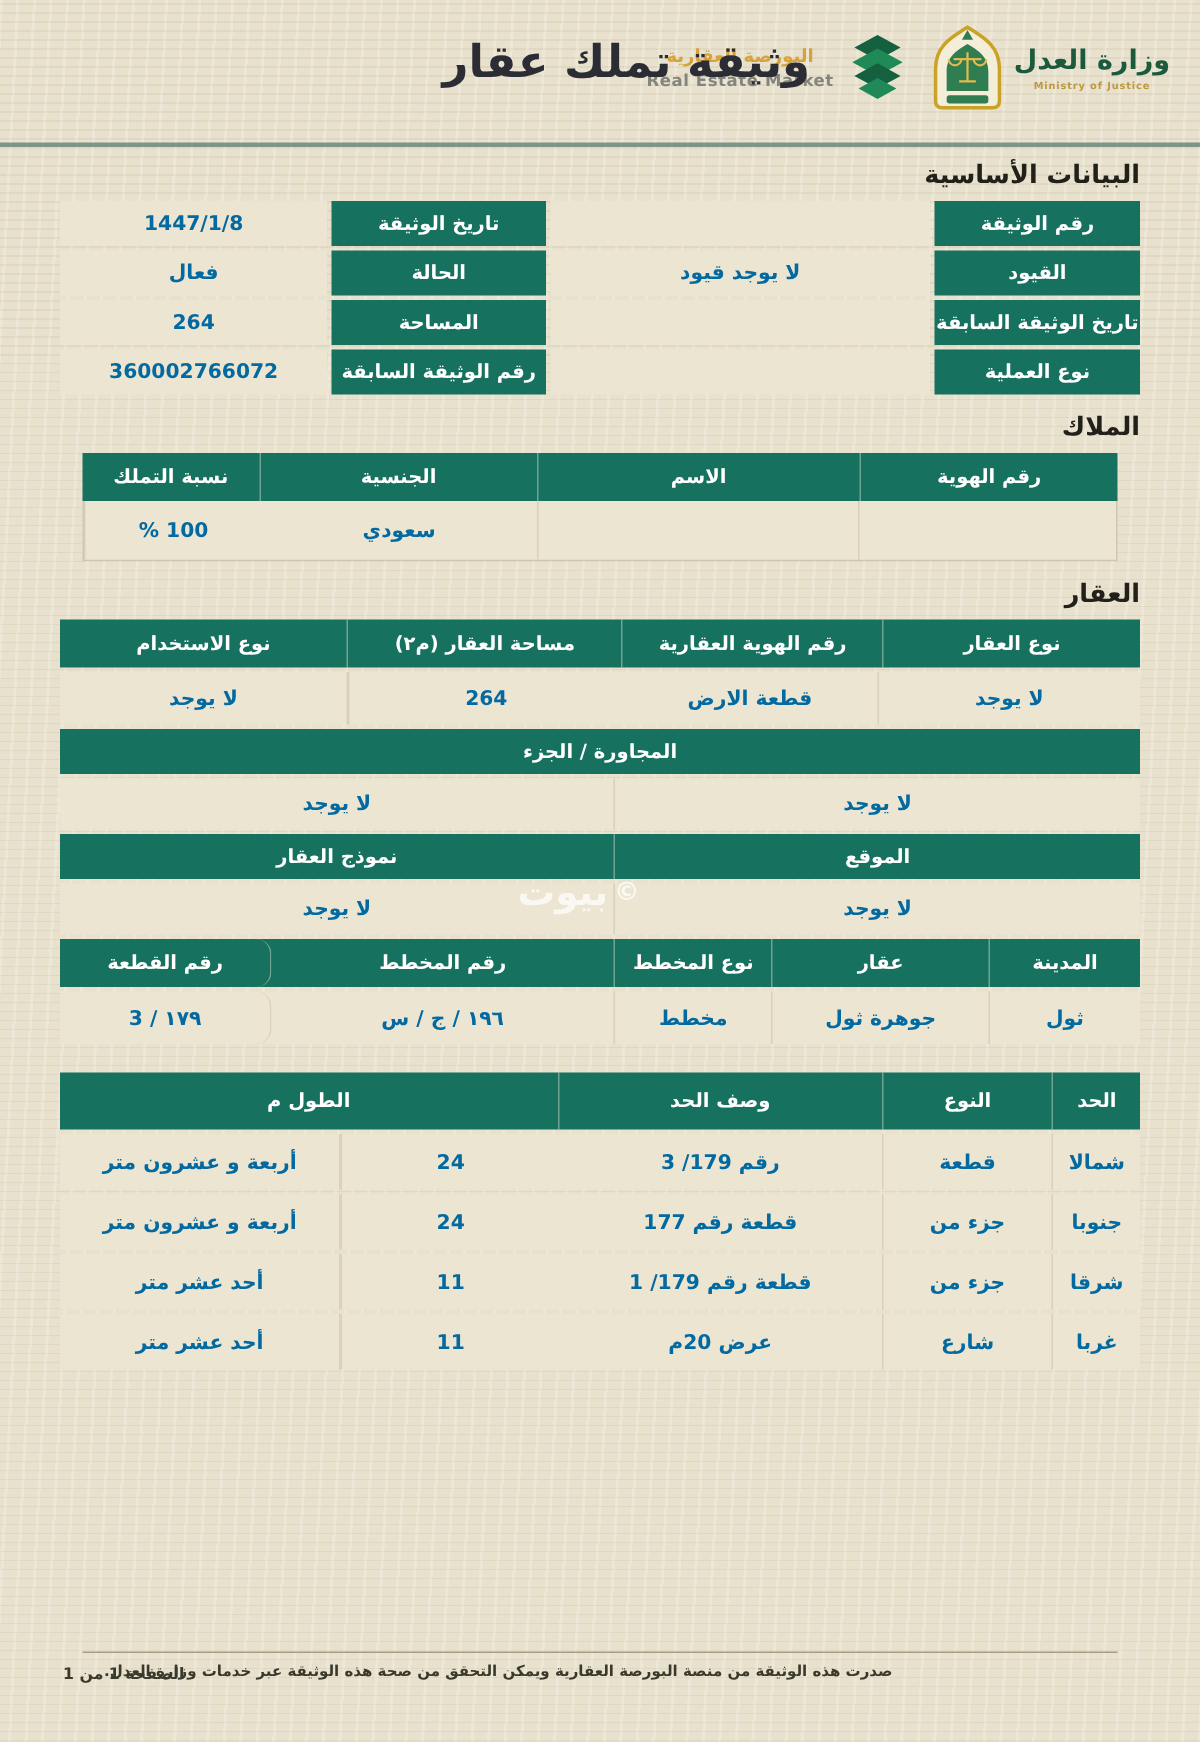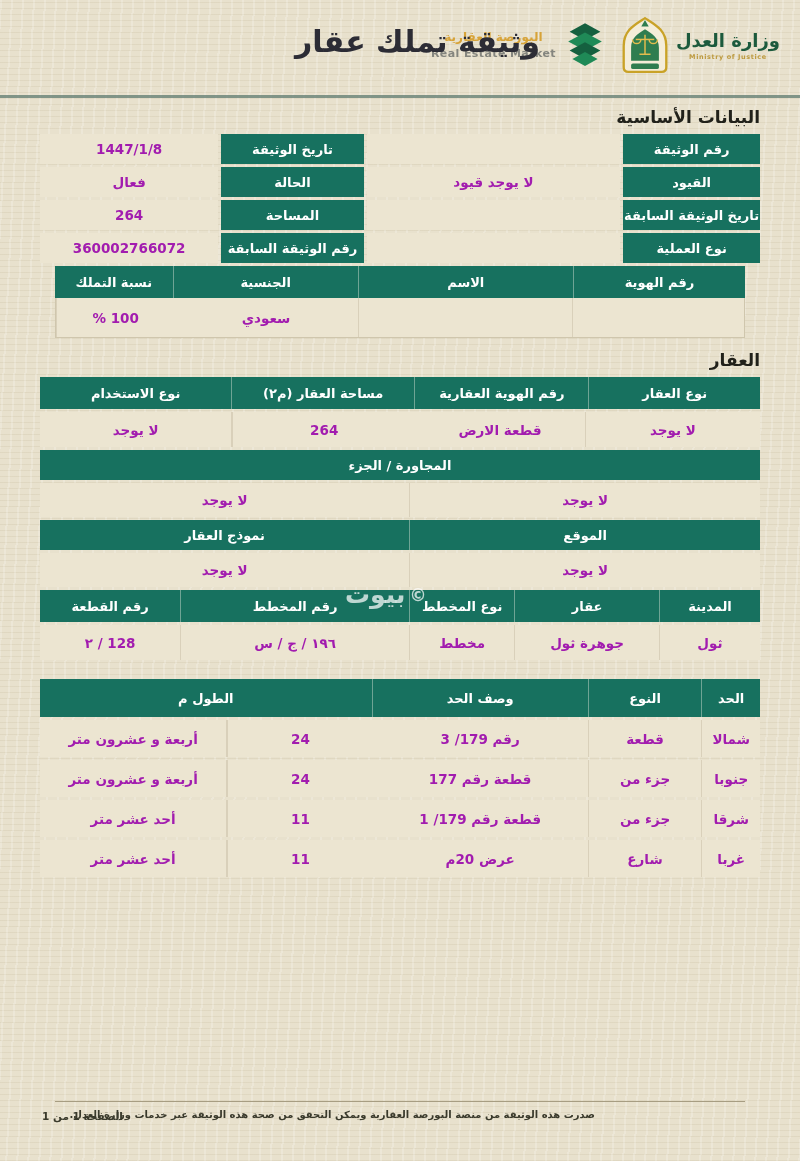--- a/index.html
+++ b/index.html
@@ -28,21 +28,21 @@
   .rem-en{ font-size:11px; font-weight:800; color:#84857e; margin-top:3px; letter-spacing:.4px; }
   .hr-top{ position:absolute; top:95px; left:0; width:100%; height:3px; background:#5d7a6d; opacity:.75; }
 
   
   .content{ padding:0 40px; }
   .sec-title{ font-size:17px; font-weight:800; color:#21211a; margin:12px 0 7px; }
 
   .row{ display:flex; height:30px; margin-bottom:3px; gap:3px; }
   .glabel{ background:#17715f; color:#ffffff; display:flex; align-items:center; justify-content:center;
            font-size:13px; font-weight:700; }
-  .vcell{ background:#ece5d1; color:#a21caf; display:flex; align-items:center; justify-content:center;
+  .vcell{ background:#ece5d1; color:#0369a1; display:flex; align-items:center; justify-content:center;
           font-size:13.5px; font-weight:700; }
   .bar{ display:flex; background:#17715f; }
   .bar .glabel{ background:transparent; }
   .hsep > :not(:first-child){ border-inline-start:1px solid rgba(245,242,230,.40); }
   .vrow{ display:flex; background:#ece5d1; margin-bottom:3px; }
   .vrow .vcell{ background:transparent; }
   .vsep > :not(:first-child){ border-inline-start:1px solid #d9d0ba; }
 
   
   .c-bl1{ flex:0 0 19.0%; } .c-bv1{ flex:0 0 35.2%;text-align:center; } .c-bl2{ flex:0 0 19.8%; } .c-bv2{ flex:1; }
@@ -53,21 +53,21 @@
   .orow{ height:40px; border:1px solid #cfc6ad; border-top:none; background:#eae3cf; }
   .c-o1{ flex:0 0 24.8%; } .c-o2{ flex:0 0 31.2%; } .c-o3{ flex:0 0 26.8%; } .c-o4{ flex:1; }
 
   
   .phead{ height:32px; margin-bottom:3px; }
   .pvals{ height:35px; }
   .c-p1{ flex:0 0 24.2%; } .c-p2{ flex:0 0 23.7%; } .c-p3{ flex:0 0 25.4%; } .c-p4{ flex:1; }
   .band{ height:30px; margin-bottom:3px; }
   .bvals{ height:34px; }
   .c-h1{ flex:0 0 48.6%; } .c-h2{ flex:1; }
-  .c-t1{ flex:0 0 13.9%; } .c-t2{ flex:0 0 20.1%; } .c-t3{ flex:0 0 14.6%; } .c-t4{ flex:0 0 31.8%; } .c-t5{ flex:1; }
+  .c-t1{ flex:0 0 13.9%; } .c-t2{ flex:0 0 20.1%; } .c-t3{ flex:0 0 14.6%; } .c-t4{ flex:0 0 31.8%; } .c-t5{ flex:1;border-radius:10px; }
 
   
   .bnd-head{ height:38px; margin-bottom:3px; }
   .bnd-row{ height:37px; }
   .c-s{ flex:0 0 8.0%; } .c-n{ flex:0 0 15.8%; } .c-d{ flex:0 0 30.0%; } .c-len{ flex:0 0 20.2%; } .c-lt{ flex:1; }
   .c-span{ flex:1; }
 
   
   .watermark{ position:absolute; top:580px; left:345px; z-index:5; display:flex; align-items:center; gap:4px;
               color:rgba(255,255,255,.72); font-size:25px; font-weight:800; pointer-events:none; }
@@ -144,20 +144,21 @@
         <div class="vcell c-bv2 ltr">264</div>
       </div>
       <div class="row">
         <div class="glabel c-bl1">نوع العملية</div>
         <div class="vcell c-bv1"></div>
         <div class="glabel c-bl2">رقم الوثيقة السابقة</div>
         <div class="vcell c-bv2 ltr">360002766072</div>
       </div>
     </div>
 
+    <div class="sec-title">الملاك</div>
     <div class="owners">
       <div class="bar ohead hsep">
         <div class="glabel c-o1">رقم الهوية</div>
         <div class="glabel c-o2">الاسم</div>
         <div class="glabel c-o3">الجنسية</div>
         <div class="glabel c-o4">نسبة التملك</div>
       </div>
       <div class="orow vsep" style="display:flex">
         <div class="vcell c-o1"></div>
         <div class="vcell c-o2"></div>
@@ -203,21 +204,21 @@
         <div class="glabel c-t2">عقار</div>
         <div class="glabel c-t3">نوع المخطط</div>
         <div class="glabel c-t4">رقم المخطط</div>
         <div class="glabel c-t5">رقم القطعة</div>
       </div>
       <div class="vrow pvals vsep">
         <div class="vcell c-t1">ثول</div>
         <div class="vcell c-t2">جوهرة ثول</div>
         <div class="vcell c-t3">مخطط</div>
         <div class="vcell c-t4">١٩٦ / ج / س</div>
-        <div class="vcell c-t5">128 / ٢</div>
+        <div class="vcell c-t5">١٧٩ / 3</div>
       </div>
     </div>
 
     <div style="height:16px"></div>
     <div>
       <div class="bar bnd-head hsep">
         <div class="glabel c-s">الحد</div>
         <div class="glabel c-n">النوع</div>
         <div class="glabel c-d">وصف الحد</div>
         <div class="glabel c-span">الطول م</div>

